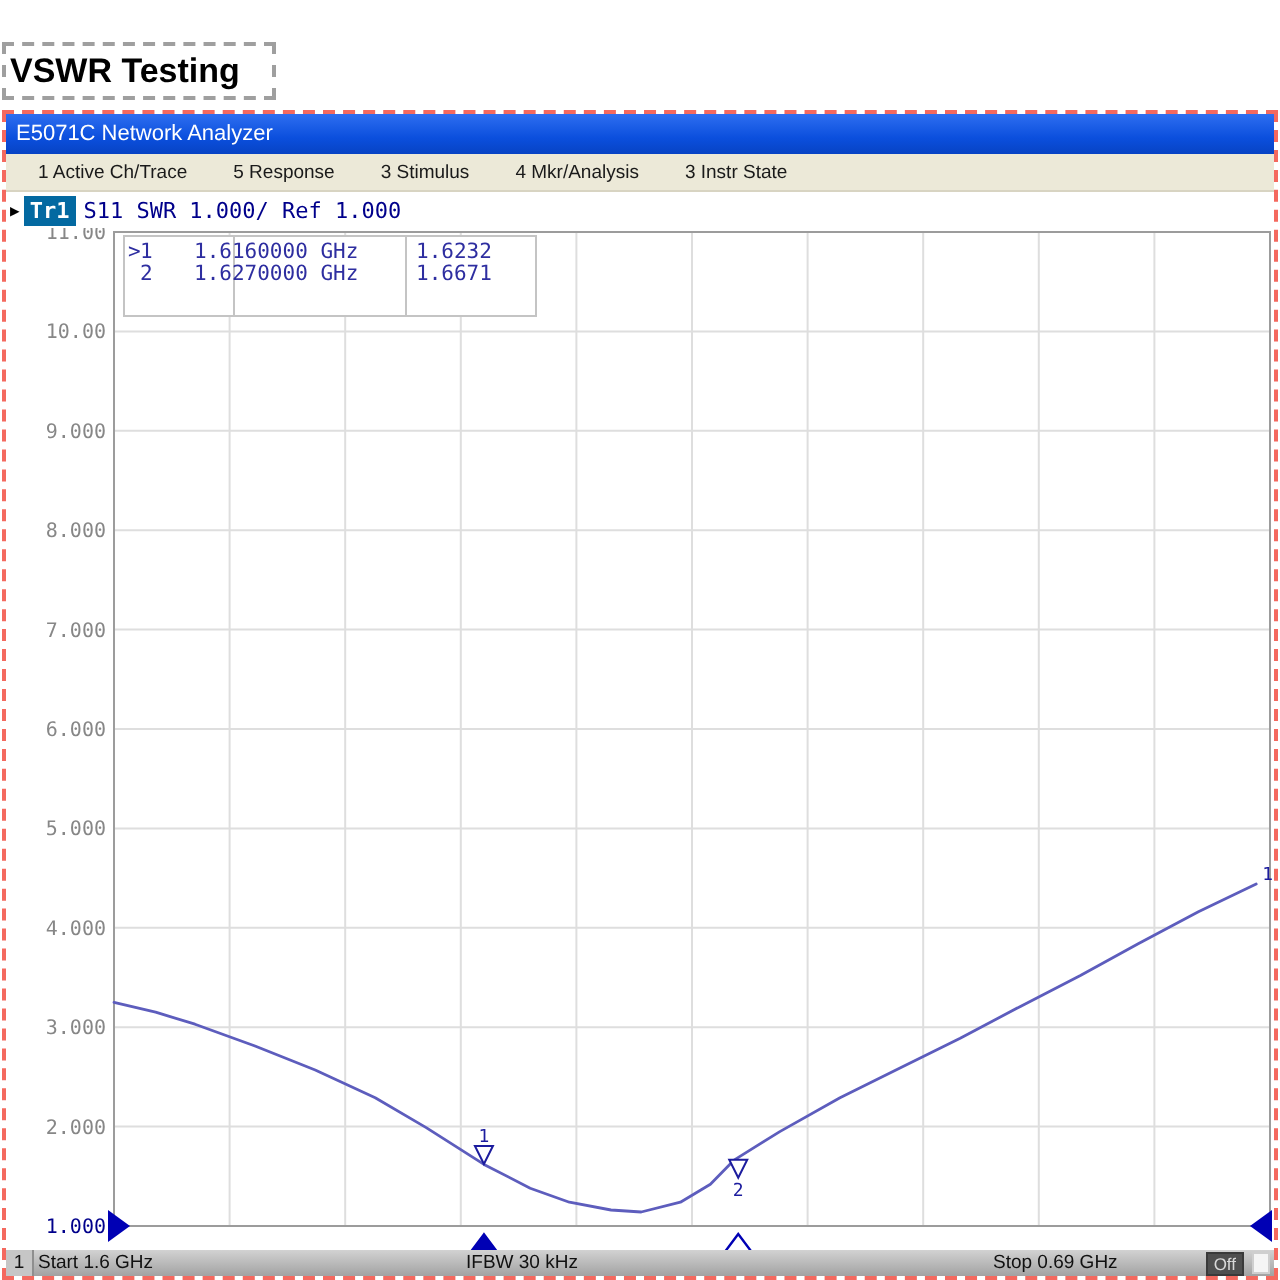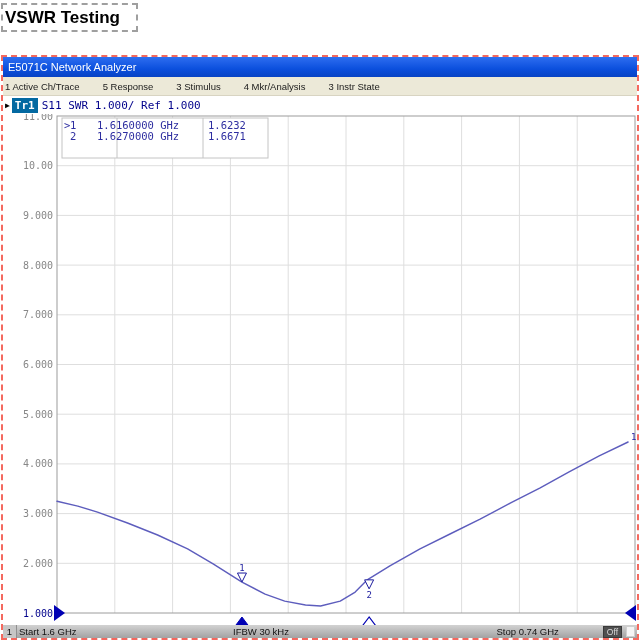--- a/index.html
+++ b/index.html
@@ -1,38 +1,38 @@
 <!DOCTYPE html>
 <html><head>
 <meta charset="utf-8">
 <style>
   html,body{margin:0;padding:0;}
   body{
     width:640px;height:640px;background:#ffffff;position:relative;
     font-family:"Liberation Sans",sans-serif;overflow:hidden;
   }
   .slide-title-box{
-    position:absolute;left:1px;top:3px;width:131px;height:25px;
+    position:absolute;left:1px;top:21px;width:131px;height:25px;
     border:2px dashed #9f9f9f;background:#fff;
     display:flex;align-items:center;padding-left:2px;box-sizing:content-box;
   }
   .slide-title-box span{
     font-weight:bold;font-size:17px;color:#000;letter-spacing:0px;white-space:nowrap;
   }
   .analyzer{
     position:absolute;left:1px;top:55px;width:634px;height:581px;
     border:2px dashed #f4695f;background:#ffffff;
   }
   .titlebar{
     height:20px;background:linear-gradient(#2e6ef0 0%,#0b4fdd 60%,#0743c4 100%);
     color:#fff;font-weight:normal;font-size:11px;line-height:20px;padding-left:5px;
   }
   .menubar{
     height:18px;background:#ece9d8;border-bottom:1px solid #d8d4c2;
-    display:flex;align-items:center;gap:23px;padding-left:2px;
+    display:flex;align-items:center;gap:23px;padding-left:16px;
     font-size:9.5px;color:#1a1a1a;
   }
   .menubar .menu-item{white-space:nowrap;cursor:default;}
   .tracebar{
     height:19px;background:#fff;display:flex;align-items:center;
     font-family:"DejaVu Sans Mono",monospace;font-size:11px;color:#00008b;
   }
   .tracebar .tr-arrow{color:#000;font-size:8px;margin-left:2px;}
   .tracebar .tr-chip{
     background:#0369a1;color:#fff;font-weight:bold;padding:0 3px;margin:0 4px 0 2px;
@@ -133,18 +133,18 @@
       <path d="M366.12000000000006 503 L358.62000000000006 513 L373.62000000000006 513 Z" fill="#ffffff" stroke="#0000b4" stroke-width="1.2"></path>
       <path d="M51 491 L51 507 L62 499 Z" fill="#0000b4"></path>
       <path d="M633 491 L633 507 L622 499 Z" fill="#0000b4"></path>
     </svg>
 
   <div class="statusbar">
     <span class="chan">1</span>
     <span class="start">Start 1.6 GHz</span>
     <span class="ifbw">IFBW 30 kHz</span>
     <span class="right-group">
-      <span>Stop 0.74 GHz</span>
+      <span>Stop 0.69 GHz</span>
       <span class="badge">Off</span>
       <span class="corner-box"></span>
     </span>
   </div>
 </div>
 
 </body></html>

